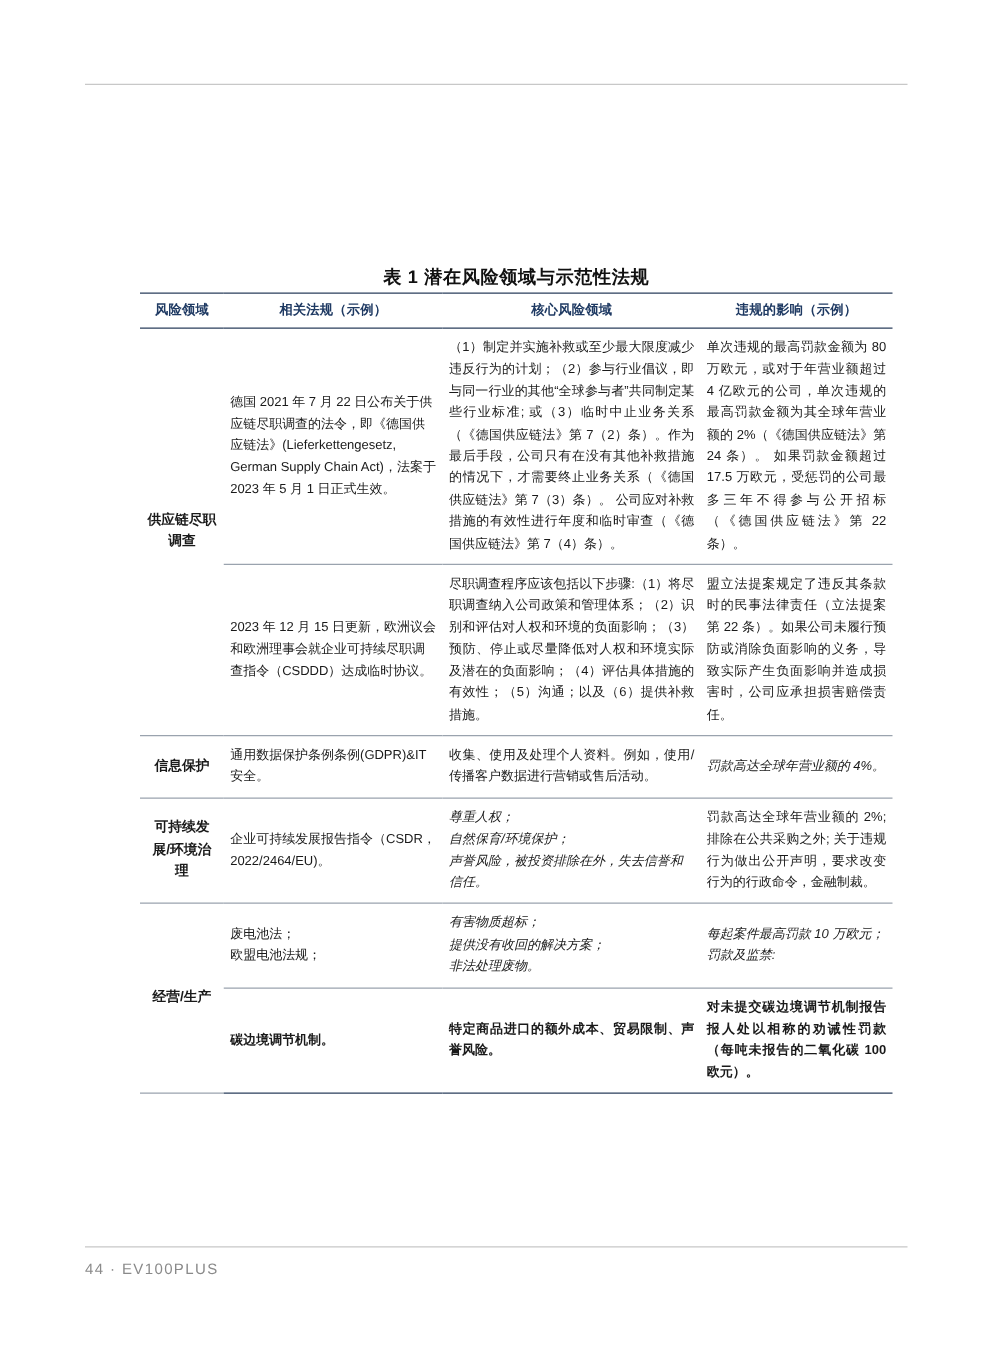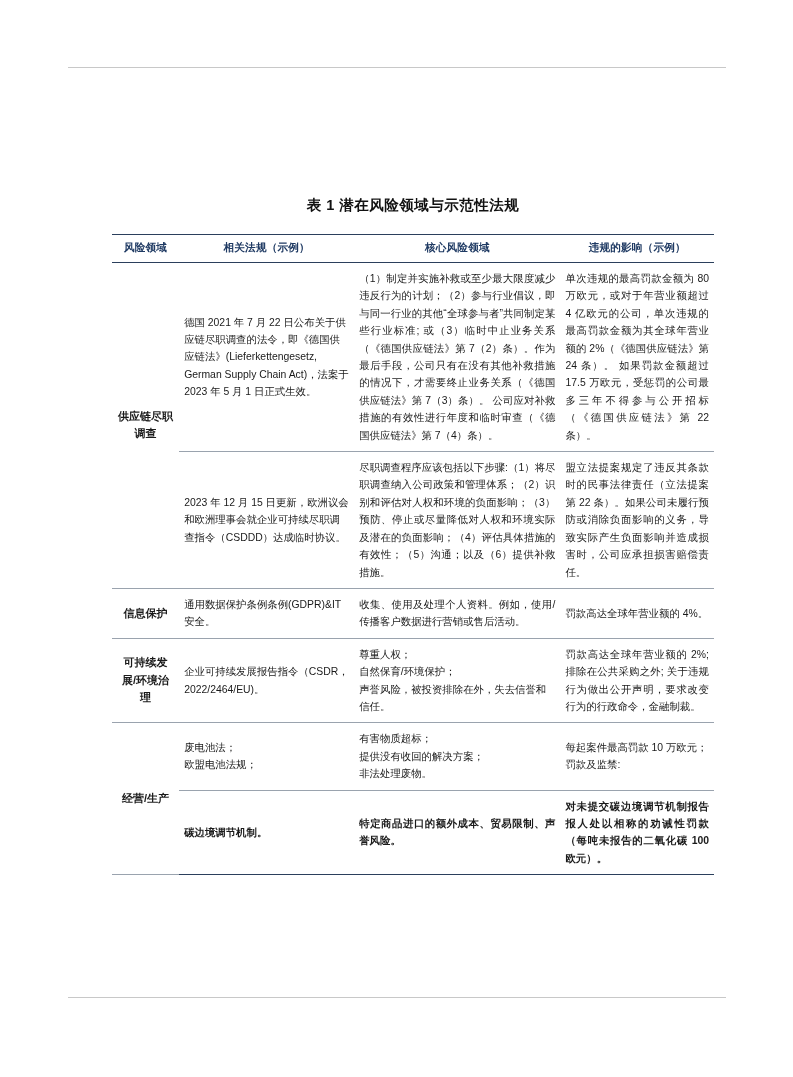--- a/index.html
+++ b/index.html
@@ -53,21 +53,21 @@
     color: #1c1c1c;
     text-align: justify;
     text-justify: inter-character;
   }
   .intro p { margin: 0; }
 
   
   .table-caption {
     position: absolute;
     left: 112px;
-    top: 196px;
+    top: 212px;
     width: 602px;
     text-align: center;
     font-size: 14.5px;
     font-weight: bold;
     color: #111111;
     letter-spacing: 0.5px;
   }
 
   
   .table-wrap {
@@ -132,21 +132,21 @@
     text-justify: inter-character;
     font-size: 10.4px;
     line-height: 18.6px;
   }
   td.col4 {
     text-align: justify;
     text-justify: inter-character;
     font-size: 10.4px;
     line-height: 18.6px;
   }
-  td.nojust { text-align: left; }
+  td.nojust { text-align: left; font-style: italic; }
 
   
   .footer {
     position: absolute;
     left: 68px;
     top: 997px;
     width: 658px;
   }
   .footer .ft-rule {
     border-bottom: 1px solid #c8c8c8;
@@ -247,15 +247,20 @@
           <td class="col3">特定商品进口的额外成本、贸易限制、声誉风险。</td>
           <td class="col4">对未提交碳边境调节机制报告报人处以相称的劝诫性罚款（每吨未报告的二氧化碳 100 欧元）。</td>
         </tr>
 
       </tbody>
     </table>
   </div>
 
   <div class="footer">
     <div class="ft-rule"></div>
+    <div class="ft-text">
+      <span>44</span>
+      <span>·</span>
+      <span>EV100PLUS</span>
+    </div>
   </div>
 
 </div>
 
 </body></html>

